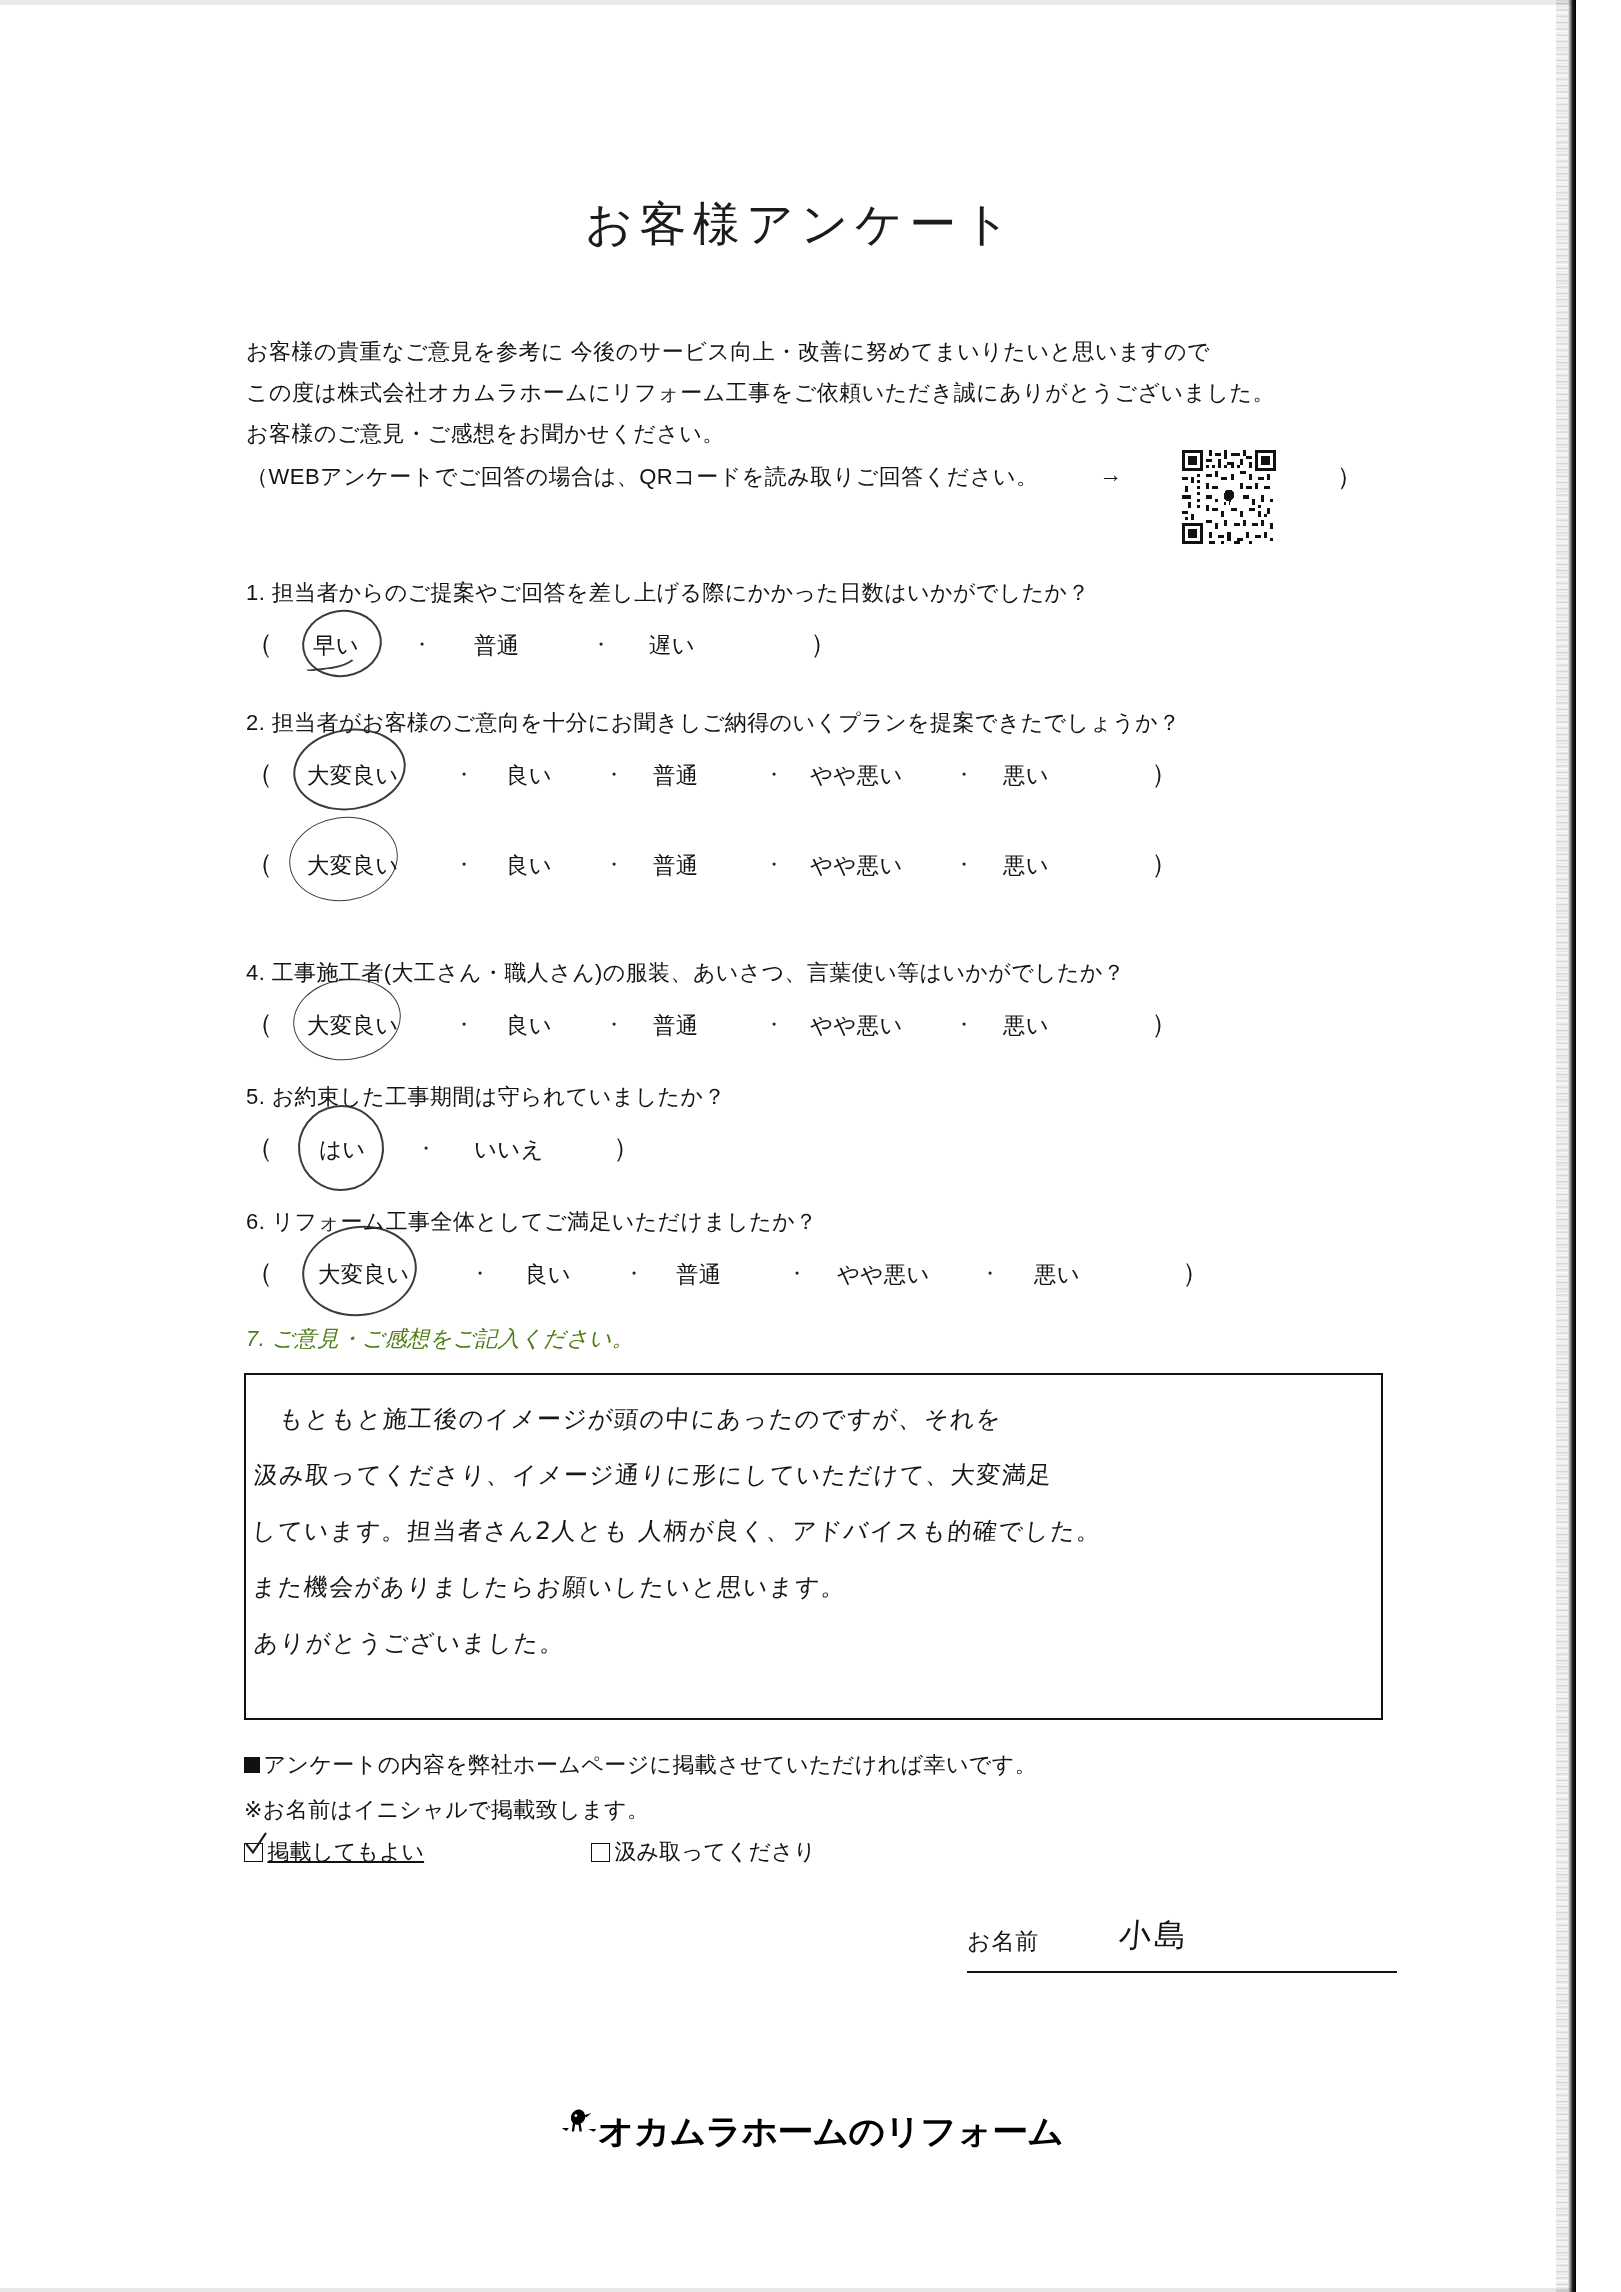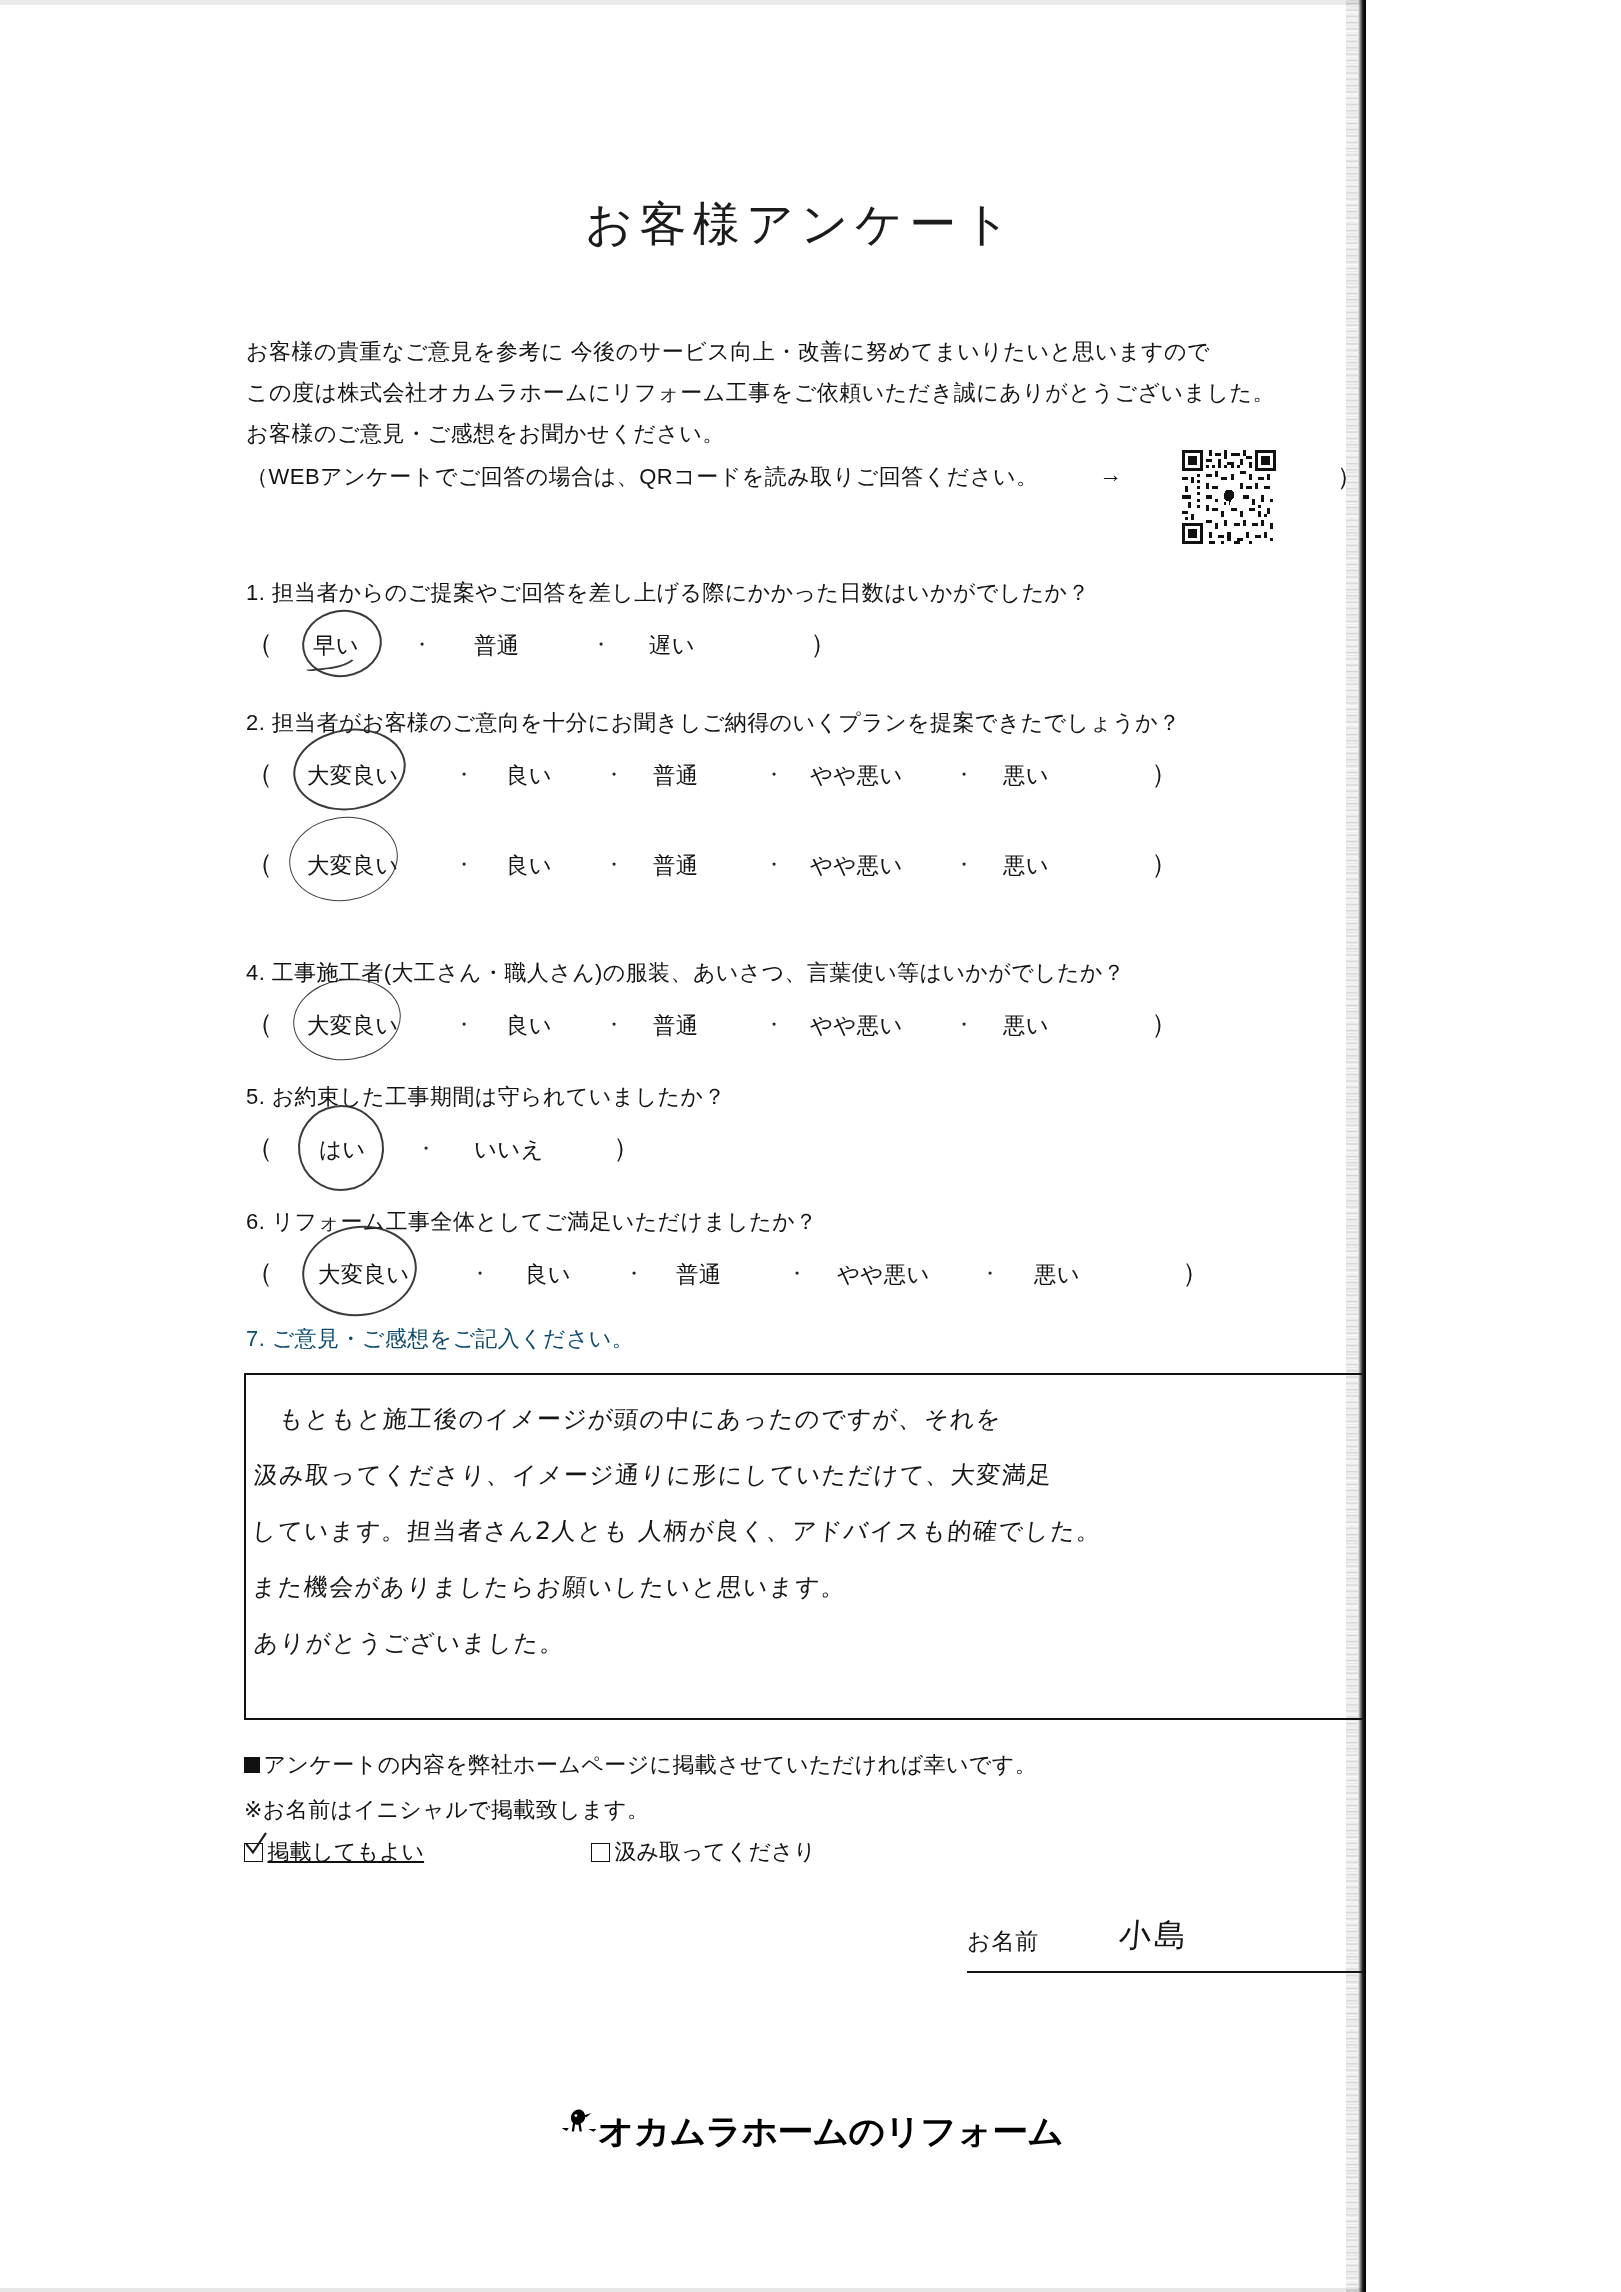--- a/index.html
+++ b/index.html
@@ -8,21 +8,21 @@
     padding: 0;
     background: #ffffff;
   }
   body {
     font-family: "Liberation Sans", "DejaVu Sans", sans-serif;
     color: #111111;
   }
 
   .page {
     position: relative;
-    width: 1366px;
+    width: 1576px;
     height: 2293px;
     background: #ffffff;
     overflow: hidden;
     box-sizing: border-box;
   }
 
   
   .scan-edge-right {
     position: absolute;
     top: 0;
@@ -187,22 +187,23 @@
     transform: rotate(-6deg);
     pointer-events: none;
     opacity: .9;
   }
 
   
   .comment-section-label {
     position: absolute;
     left: 246px;
     font-size: 22px;
-    color: #0c4a6e;
+    color: #4d7c0f;
     letter-spacing: 0.4px;
+    font-style: italic;
   }
   .comment-box {
     position: absolute;
     left: 244px;
     top: 1373px;
     width: 1139px;
     height: 347px;
     border: 2.7px solid #111111;
     box-sizing: border-box;
     background: #ffffff;

